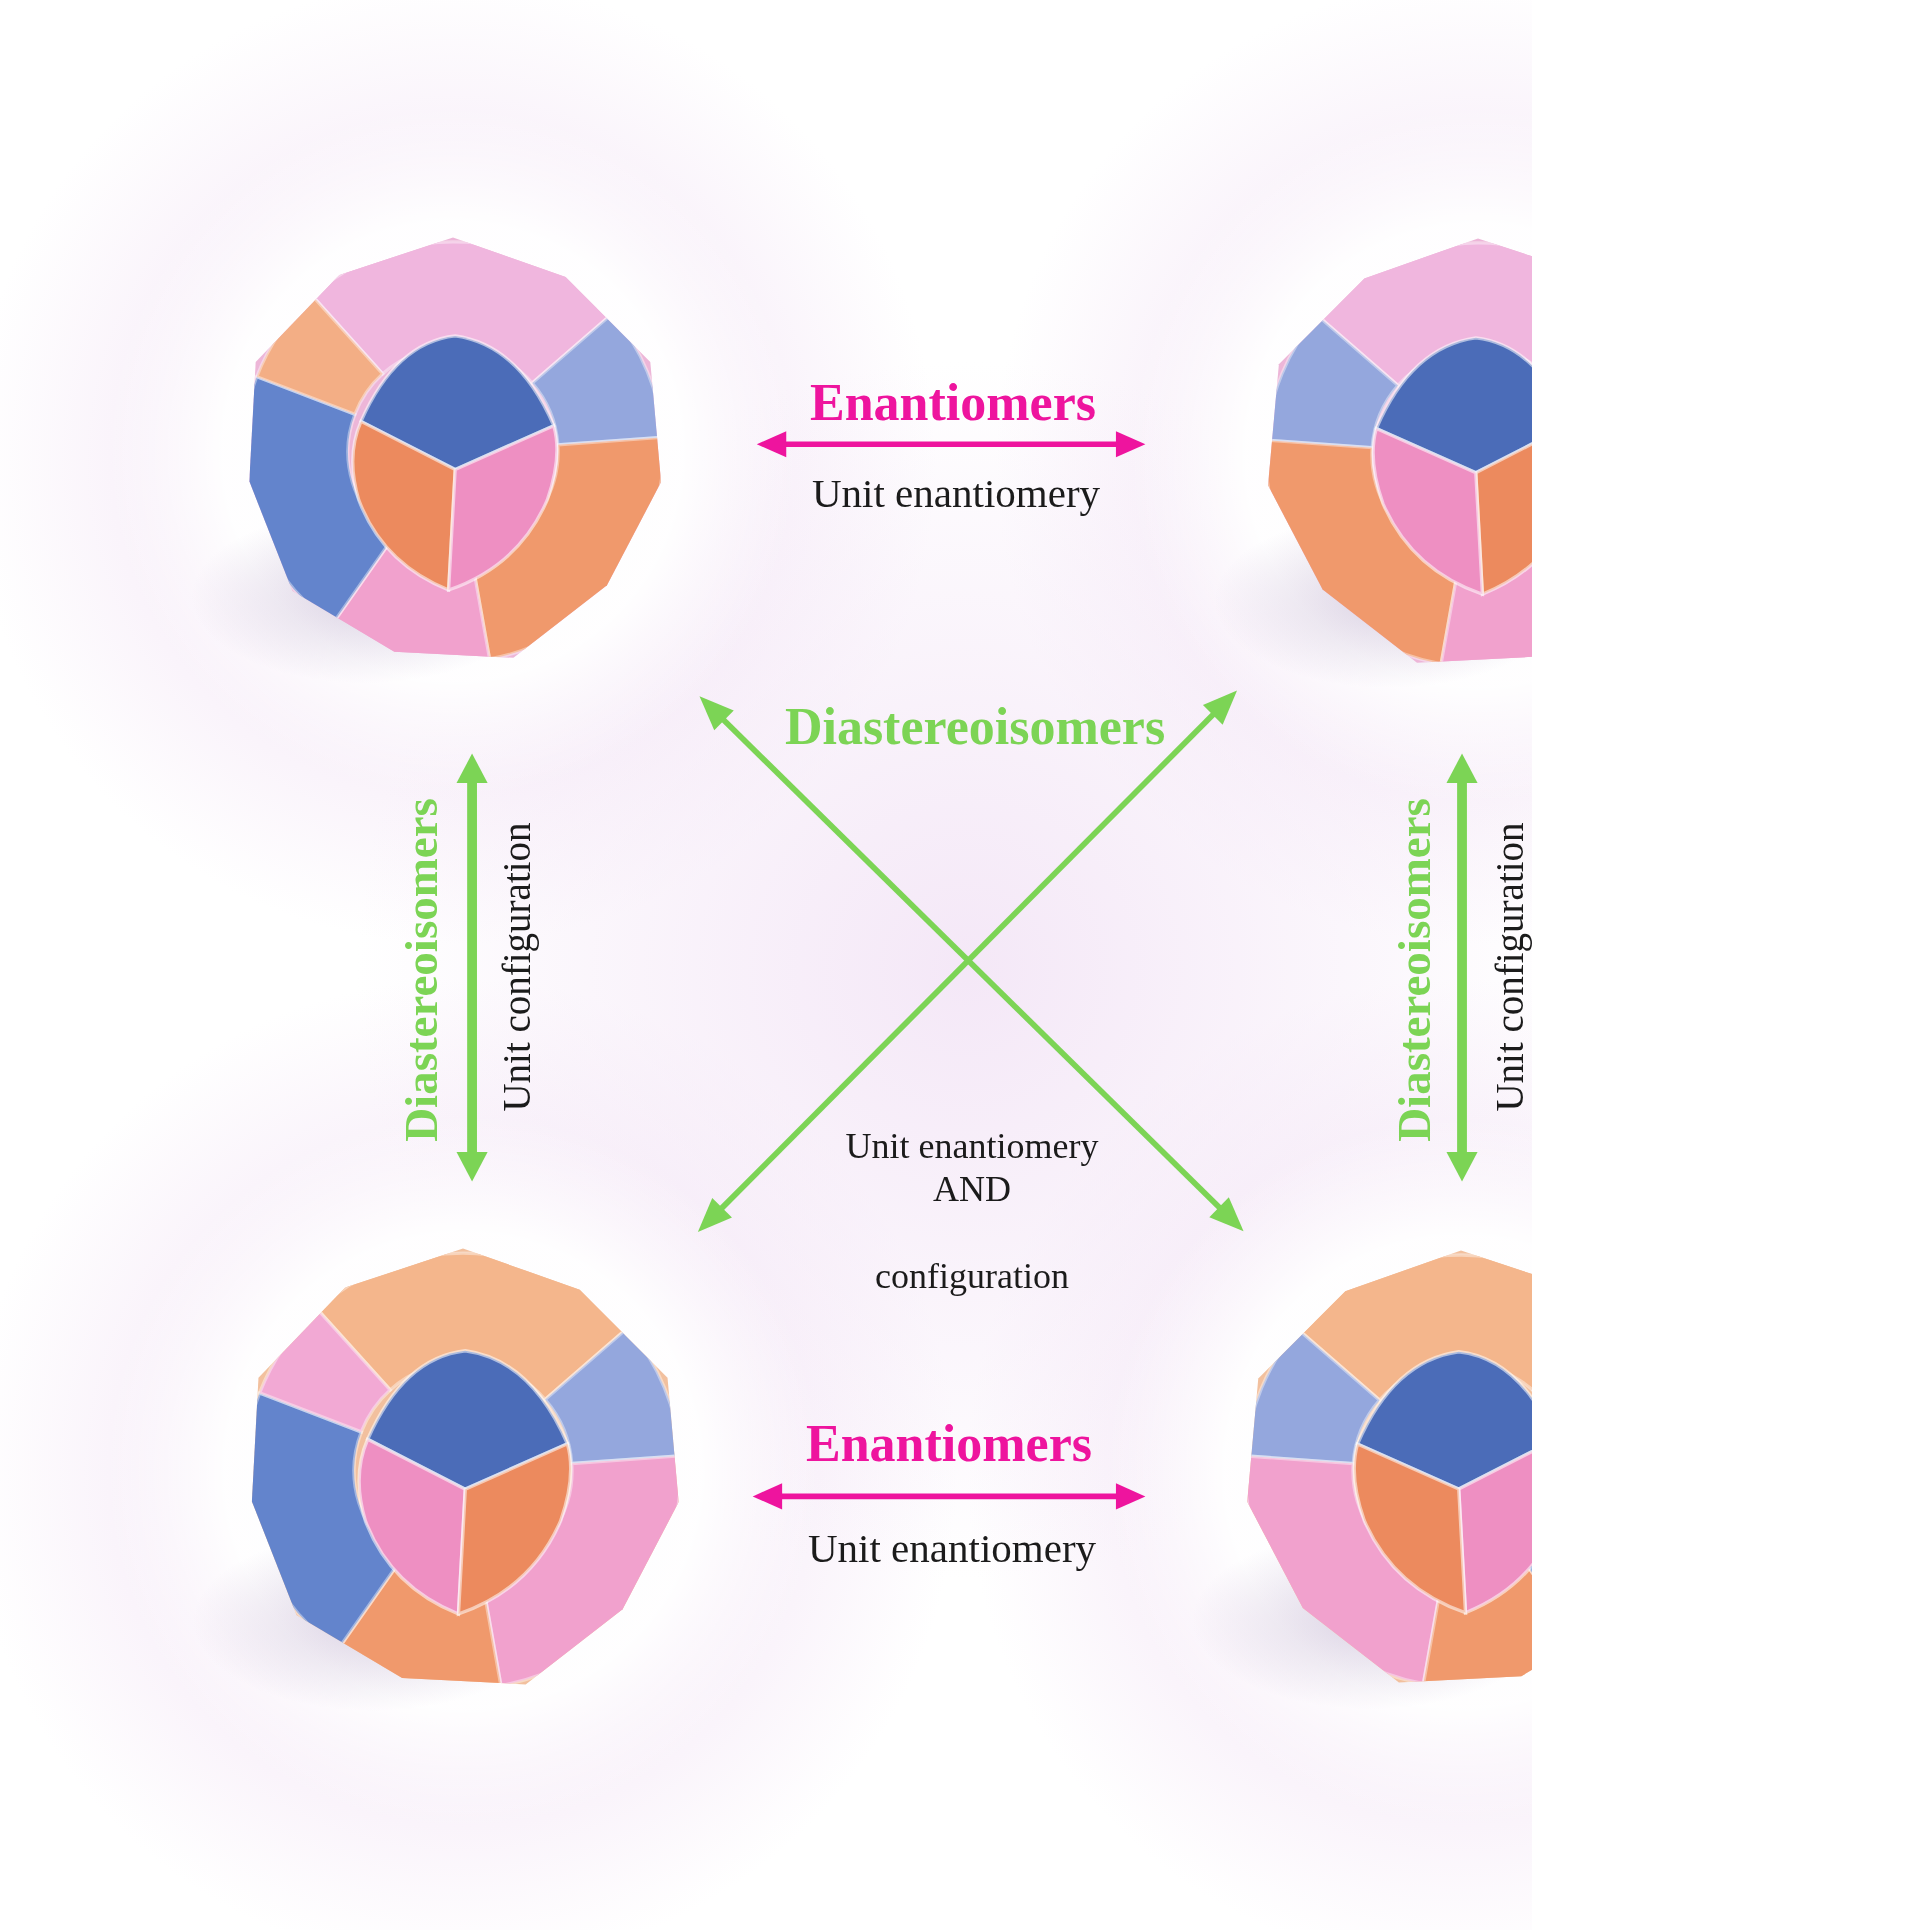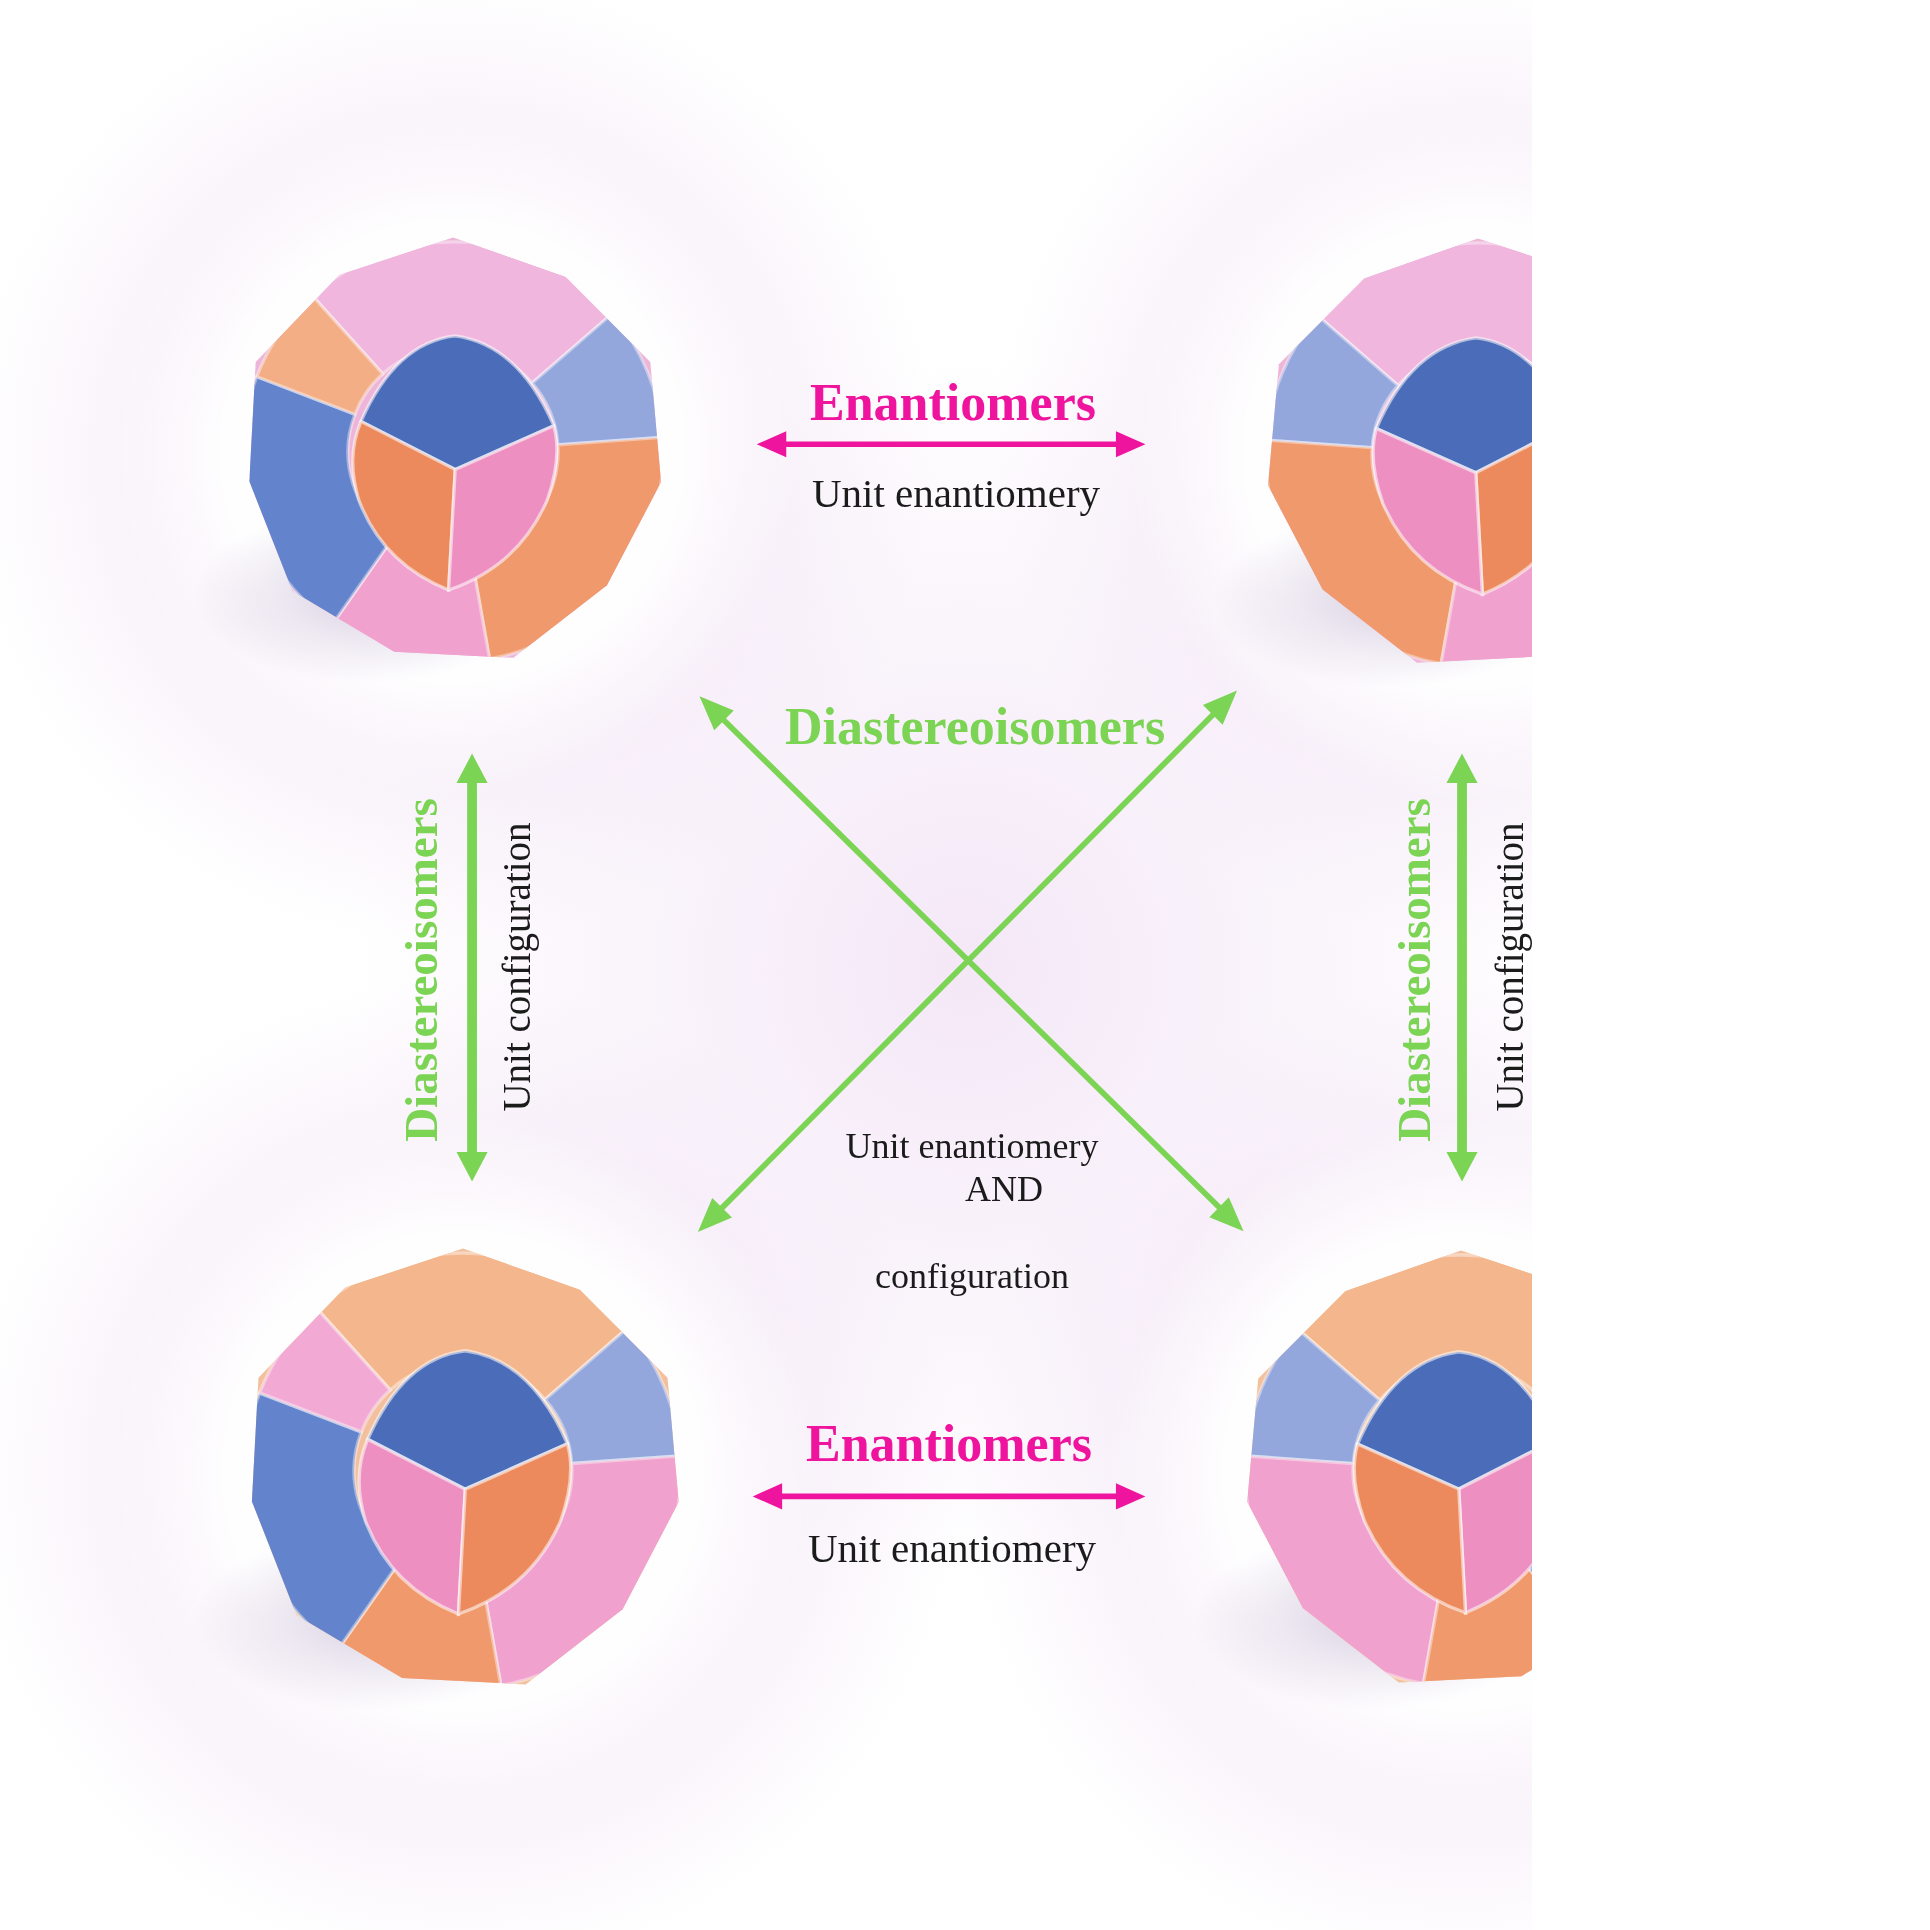--- a/index.html
+++ b/index.html
@@ -179,21 +179,21 @@
     <polygon points="1512,844 1470.3209534970517,861.7723685142156 1494.4171206266203,885.759338511777" fill="#7cd455"></polygon>
     <polygon points="853,1506 870.5828793733798,1464.2406614882232 894.6790465029482,1488.2276314857843" fill="#7cd455"></polygon>
   </g>
     </svg>
 
   <div class="lbl title magenta" style="left:953px;top:403px">Enantiomers</div>
   <div class="lbl sub" style="left:956px;top:493px">Unit enantiomery</div>
 
   <div class="lbl title green" style="left:975px;top:727px">Diastereoisomers</div>
   <div class="lbl csub" style="left:972px;top:1146px">Unit enantiomery</div>
-  <div class="lbl csub" style="left:1004px;top:1189px">AND</div>
+  <div class="lbl csub" style="left:972px;top:1189px">AND</div>
   <div class="lbl csub" style="left:972px;top:1276px">configuration</div>
 
   <div class="lbl title magenta" style="left:949px;top:1444px">Enantiomers</div>
   <div class="lbl sub" style="left:952px;top:1548px">Unit enantiomery</div>
 
   <div class="lbl vert vtitle green" style="left:421px;top:970px">Diastereoisomers</div>
   <div class="lbl vert vsub" style="left:516px;top:967px">Unit configuration</div>
 
   <div class="lbl vert vtitle green" style="left:1414px;top:970px">Diastereoisomers</div>
   <div class="lbl vert vsub" style="left:1509px;top:967px">Unit configuration</div>

